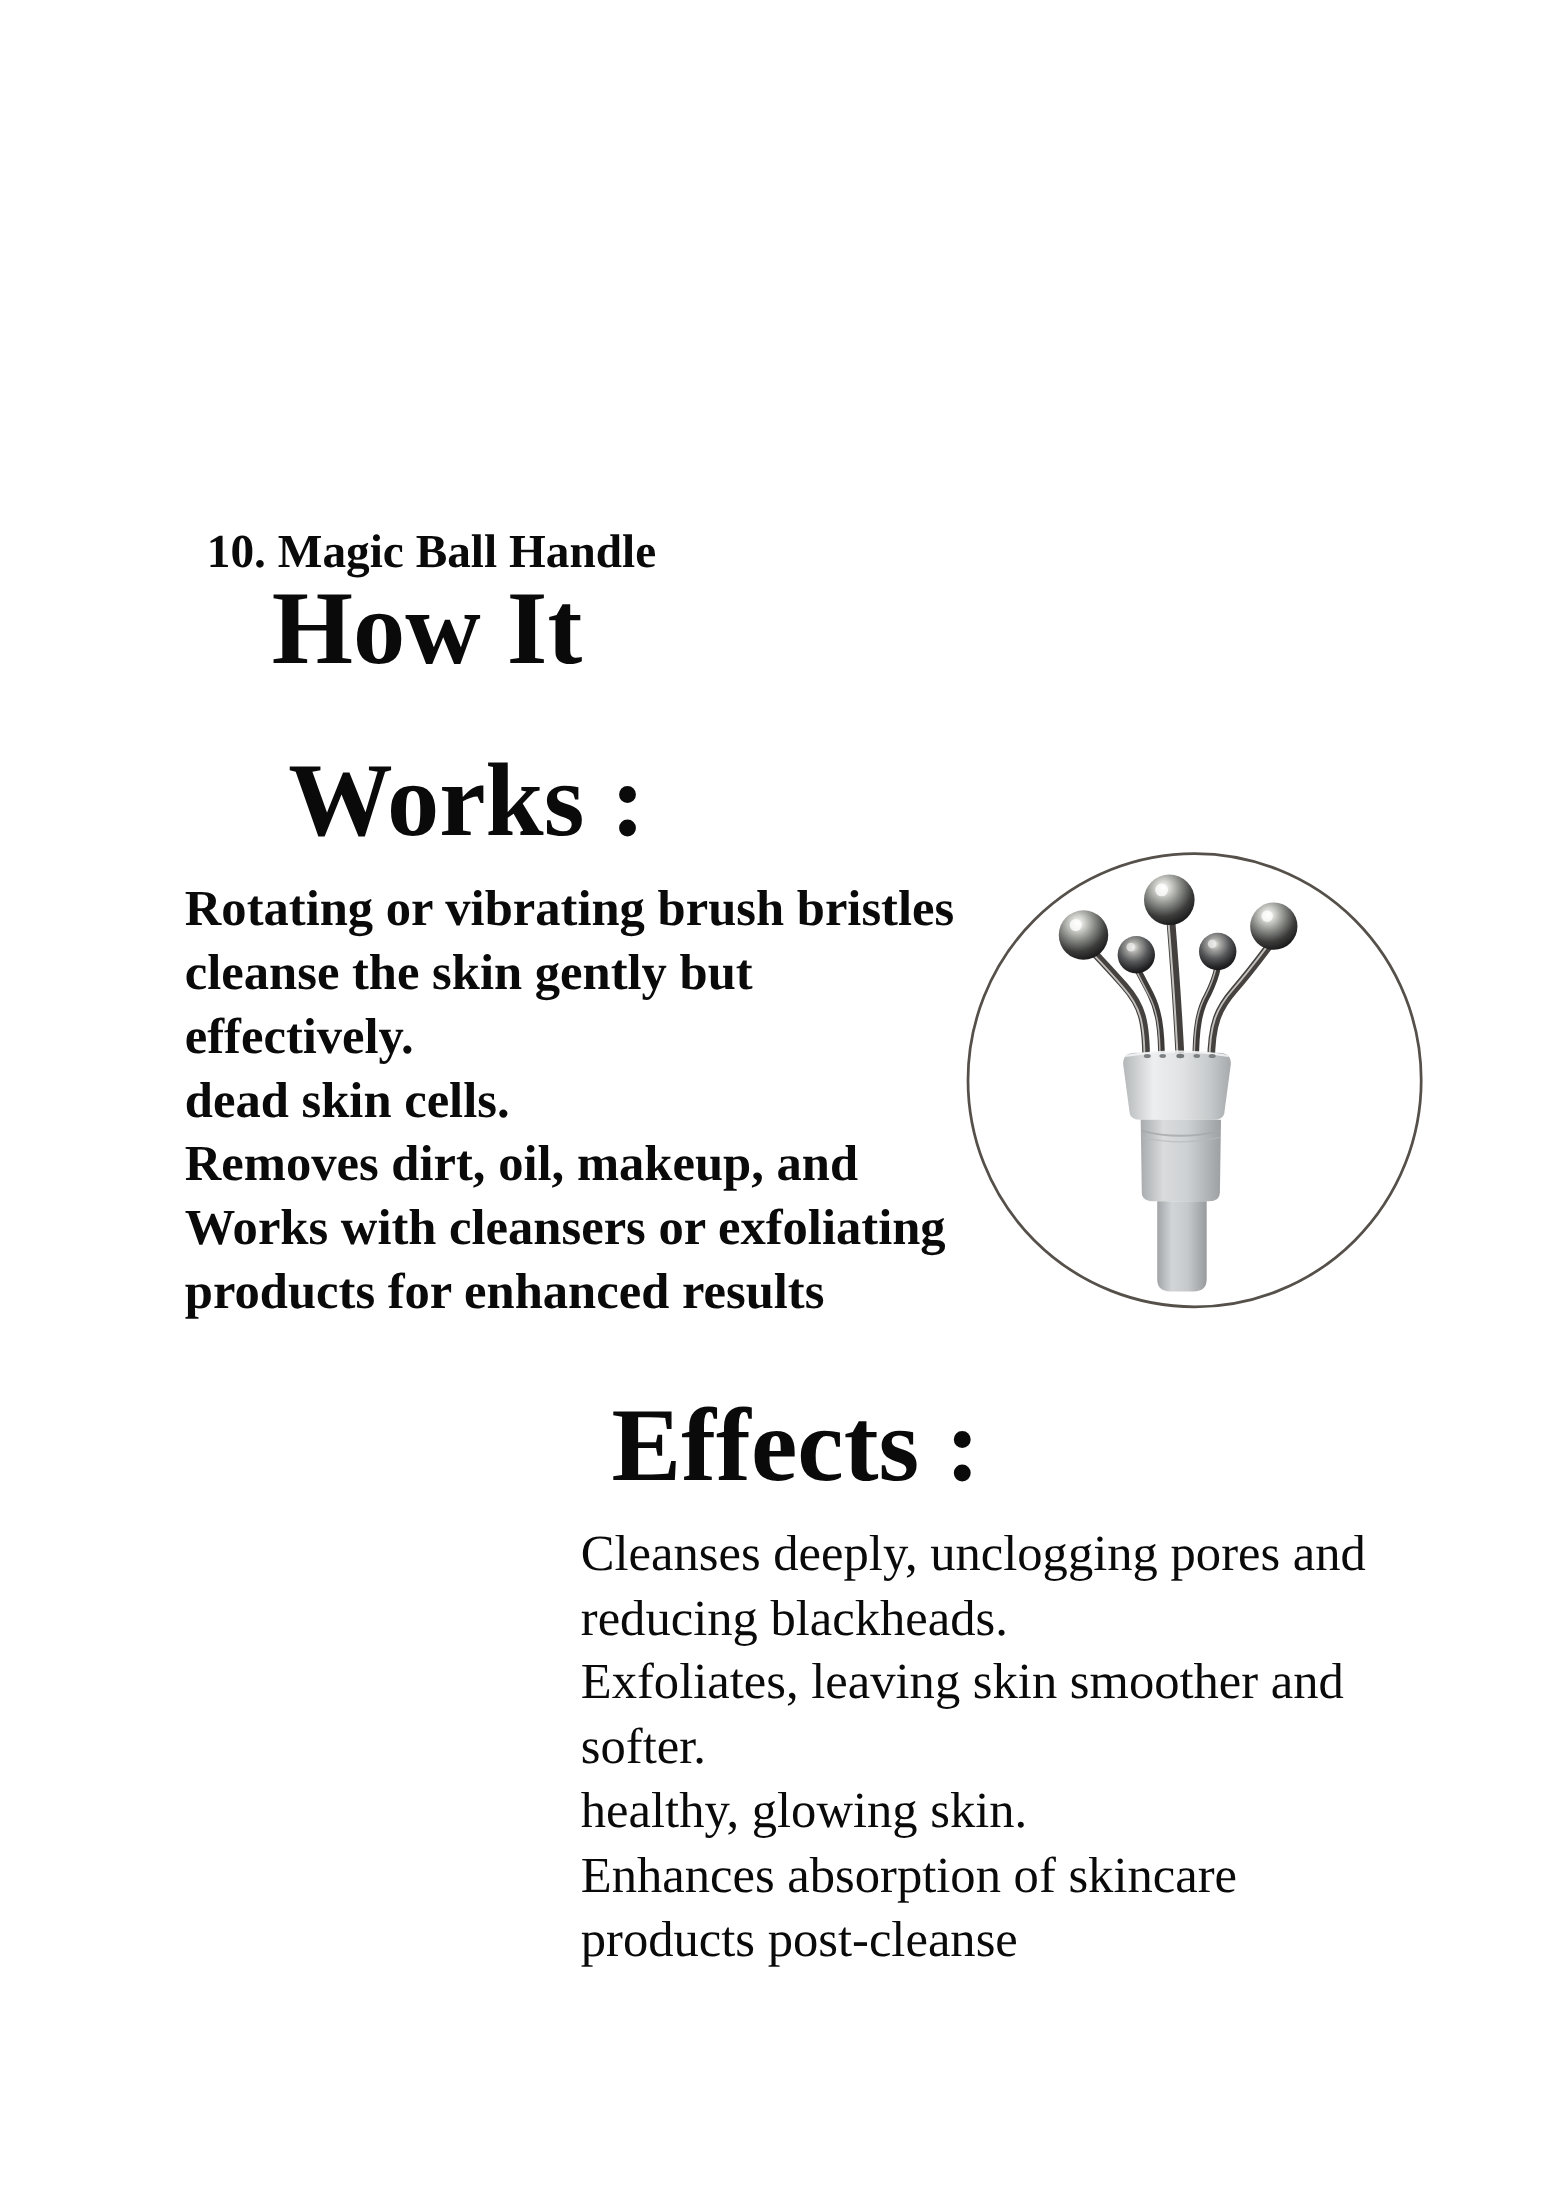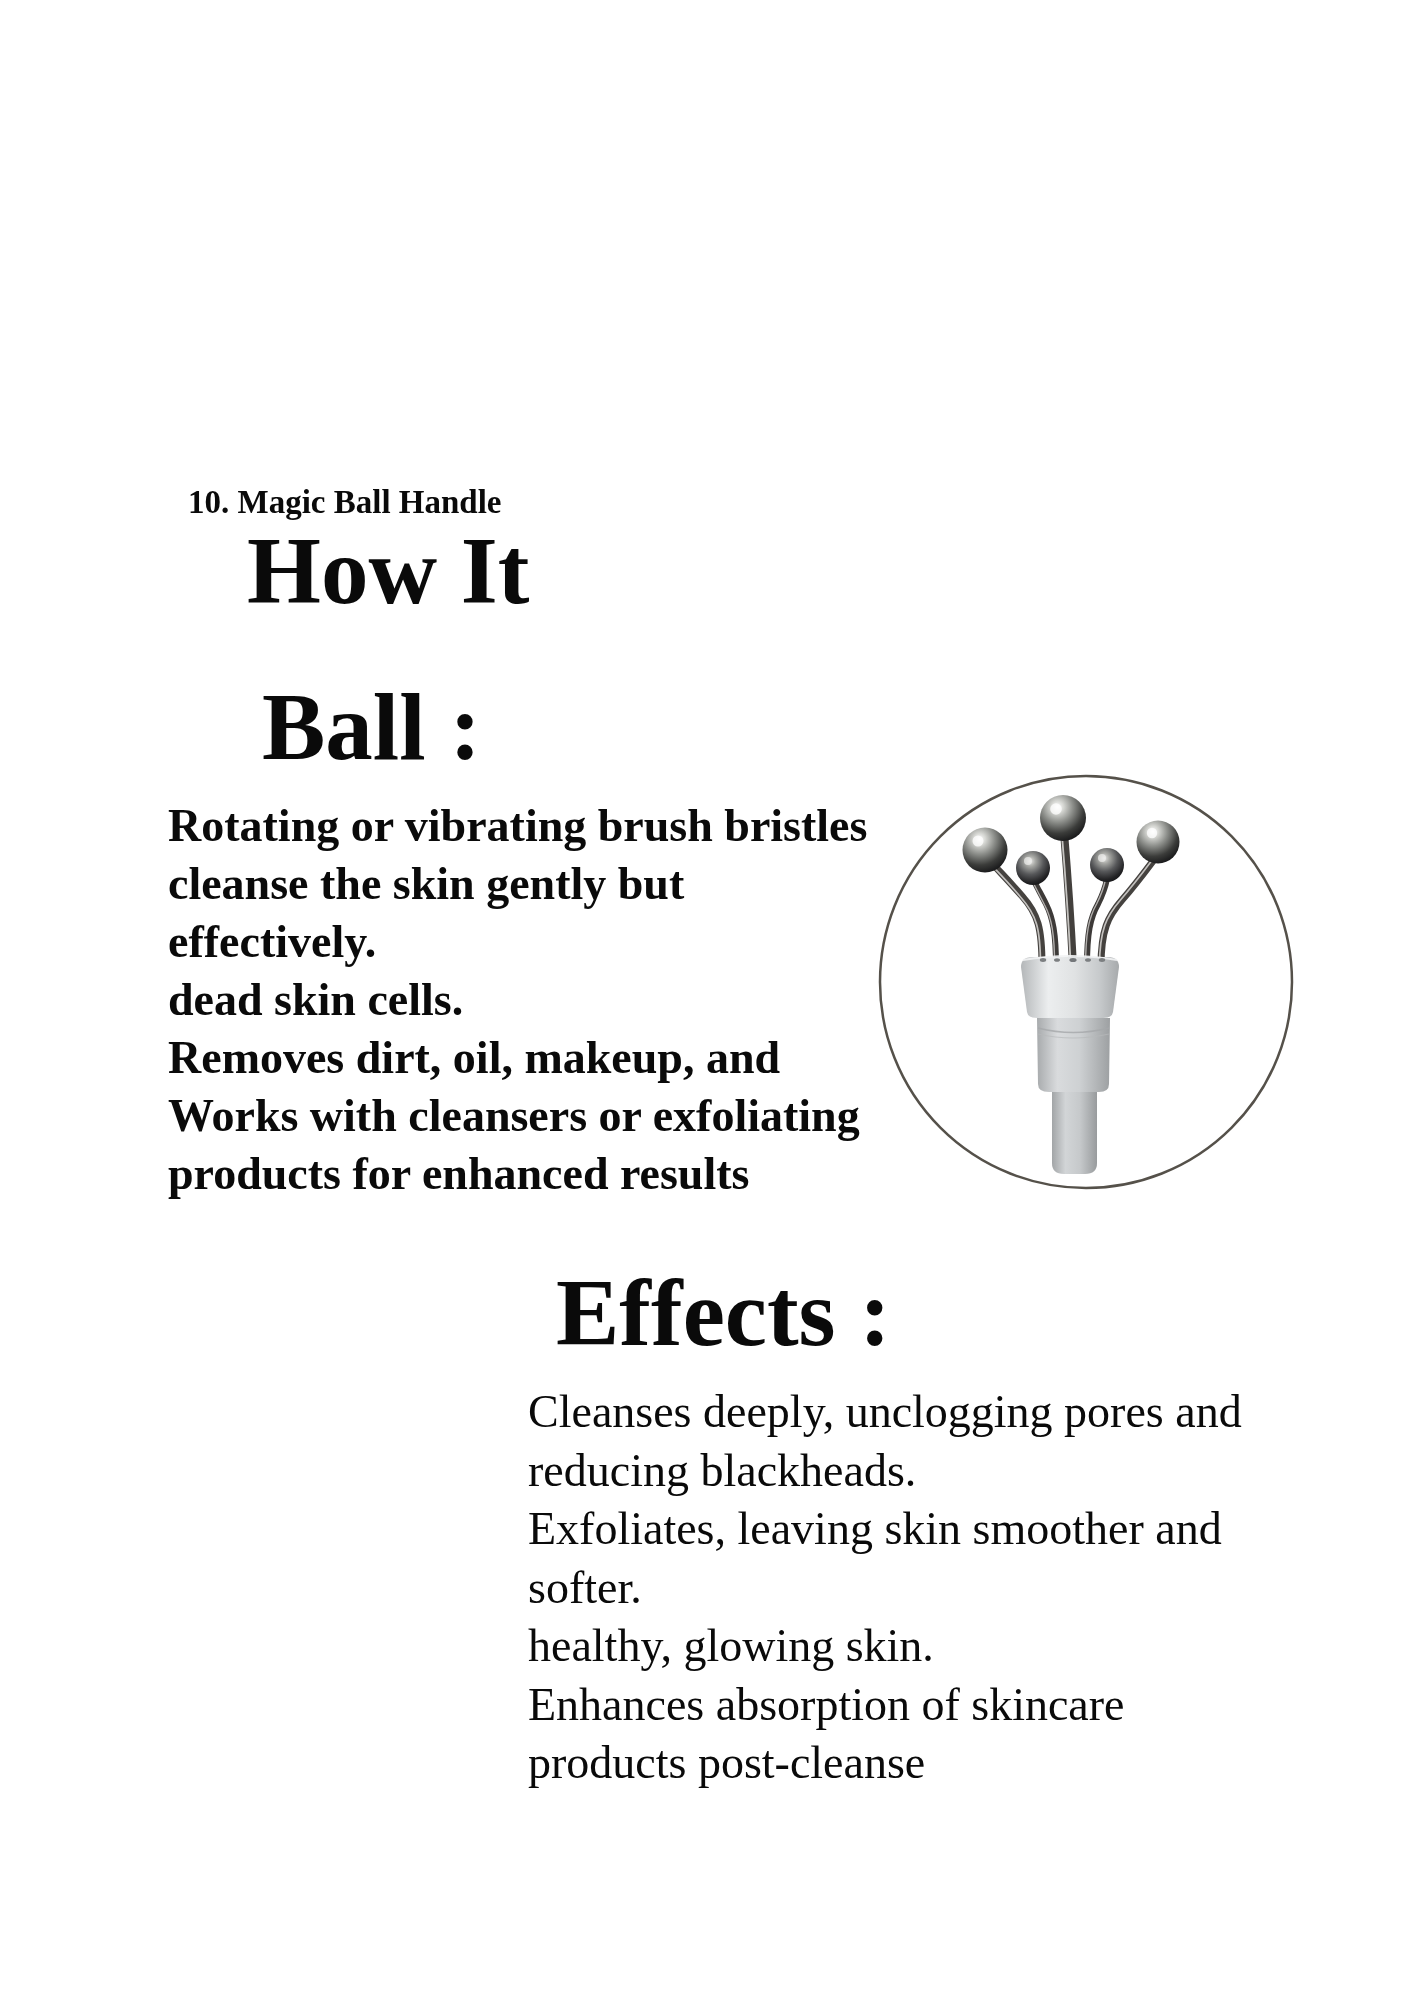--- a/index.html
+++ b/index.html
@@ -8,21 +8,21 @@
     width: 1414px;
     height: 2000px;
     background: #ffffff;
     overflow: hidden;
     font-family: "Liberation Serif", "DejaVu Serif", serif;
     color: #0a0a0a;
   }
   .section-heading {
     position: absolute;
     left: 188px; top: 478px;
-    font-size: 33px;
+    font-size: 43px;
     font-weight: bold;
     line-height: 48px;
     white-space: nowrap;
   }
   .big-title {
     position: absolute;
     font-size: 95px;
     font-weight: bold;
     line-height: 95px;
     white-space: nowrap;
@@ -45,21 +45,21 @@
   }
 </style>
 </head>
 <body>
 
 <div class="page">
 
   <div class="section-heading">10. Magic Ball Handle</div>
 
   <div class="big-title hiw-line1">How It</div>
-  <div class="big-title hiw-line2">Ball :</div>
+  <div class="big-title hiw-line2">Works :</div>
 
   <div class="body-block body-hiw">
     <div>Rotating or vibrating brush bristles</div>
     <div>cleanse the skin gently but</div>
     <div>effectively.</div>
     <div>dead skin cells.</div>
     <div>Removes dirt, oil, makeup, and</div>
     <div>Works with cleansers or exfoliating</div>
     <div>products for enhanced results</div>
   </div>

